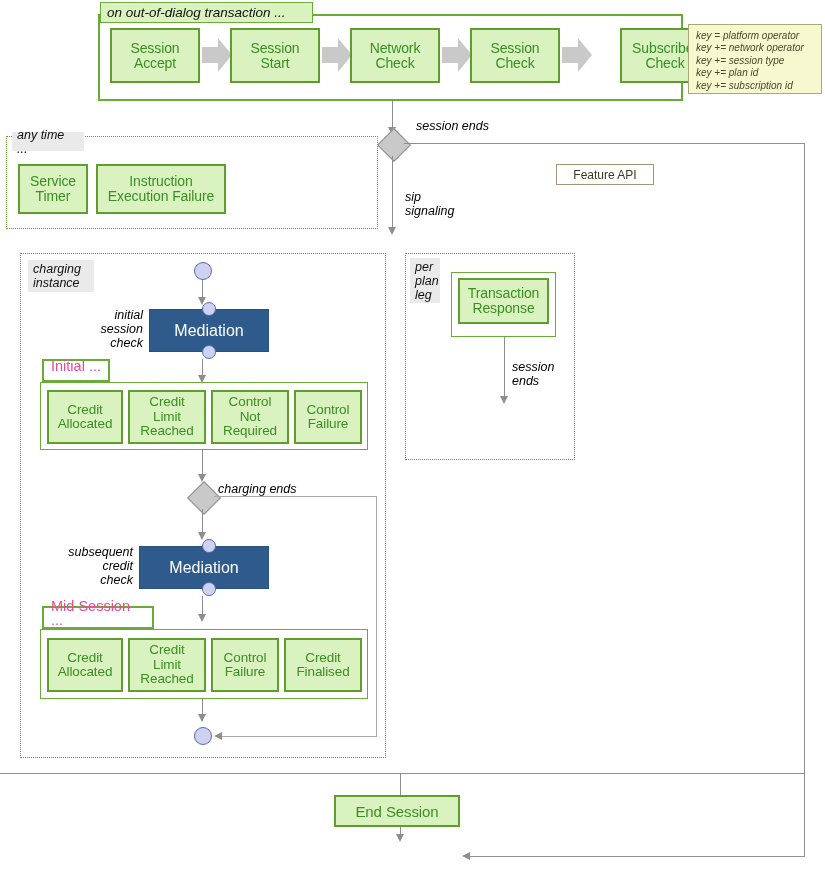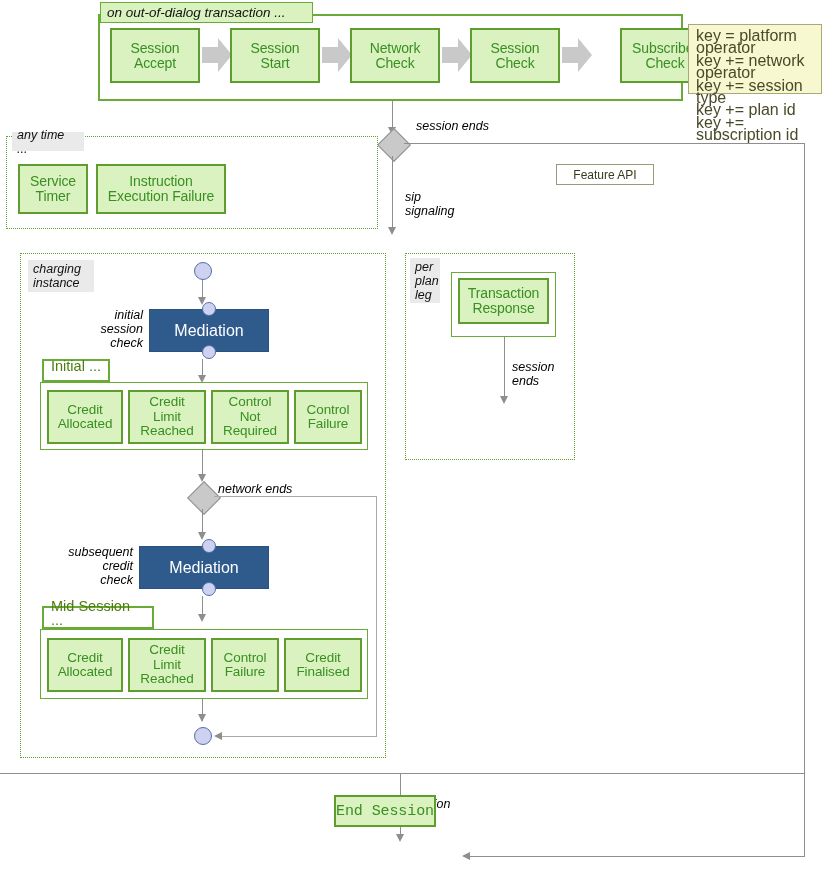--- a/index.html
+++ b/index.html
@@ -53,40 +53,41 @@
     color: #111111;
     font-style: italic;
     font-size: 12.5px;
     line-height: 14px;
     padding: 2px 6px 2px 5px;
     white-space: pre-line;
   }
   .tab-label.bordered {
     background: #ffffff;
     border: 2px solid #6aab37;
-    color: #4d7c0f;
+    color: #ec4899;
     font-style: normal;
     font-size: 14.5px;
     padding: 2px 7px 12px 7px;
   }
   .tab-label.greenfill {
     background: #d9f2bf;
     border: 1.5px solid #6aab37;
     color: #111111;
     font-style: italic;
     font-size: 13.5px;
     padding: 3px 7px 3px 6px;
   }
 
   
   .keybox {
     background: #f7f7d0;
     border: 1px solid #a8a878;
     color: #4a4a28;
-    font-size: 16px;
+    font-style: italic;
+    font-size: 10px;
     line-height: 12.4px;
     padding: 5px 7px 5px 7px;
     white-space: pre-line;
   }
   .api-box {
     background: #f7f7d0;
     border: 1.5px solid #a8a878;
     border-radius: 9px;
     color: #6a6a3a;
     font-style: italic;
@@ -302,21 +303,21 @@
     <span style="white-space:pre-line;">Control
 Failure</span>
   </div>
 
   <div class="abs vline" style="left:202px; top:450px; height:30px;"></div>
   <div class="abs arrow-down" style="left:198px; top:474px;"></div>
 
   <div class="abs" style="left:191px; top:485px; width:24px; height:24px;">
     <div class="diamond" style="margin:1px;"></div>
   </div>
-  <div class="abs edge-label" style="left:218px; top:482px; width:140px;">network ends</div>
+  <div class="abs edge-label" style="left:218px; top:482px; width:140px;">charging ends</div>
 
   <div class="abs hline-lt" style="left:214px; top:496px; width:163px;"></div>
   <div class="abs vline-lt" style="left:376px; top:496px; height:240px;"></div>
   <div class="abs hline-lt" style="left:222px; top:736px; width:155px;"></div>
   <div class="abs arrow-left" style="left:214px; top:732px;"></div>
 
   <div class="abs vline" style="left:202px; top:509px; height:28px;"></div>
   <div class="abs arrow-down" style="left:198px; top:532px;"></div>
 
   <div class="abs mediation" style="left:139px; top:546px; width:130px; height:43px;">
@@ -373,17 +374,17 @@
 ends</div>
 
 
   <div class="abs hline" style="left:0px; top:773px; width:805px;"></div>
 
   <div class="abs vline" style="left:400px; top:773px; height:66px;"></div>
   <div class="abs arrow-down" style="left:396px; top:834px;"></div>
   <div class="abs edge-label" style="left:408px; top:797px; width:80px;">session
 ends</div>
 
-  <div class="abs gbox" style="left:334px; top:795px; width:102px; height:32px; font-size:15px;font-family:Liberation Mono, monospace;">
+  <div class="abs gbox" style="left:334px; top:795px; width:126px; height:32px; font-size:15px;">
     <span>End Session</span>
   </div>
 
 </div>
 
 </body></html>

